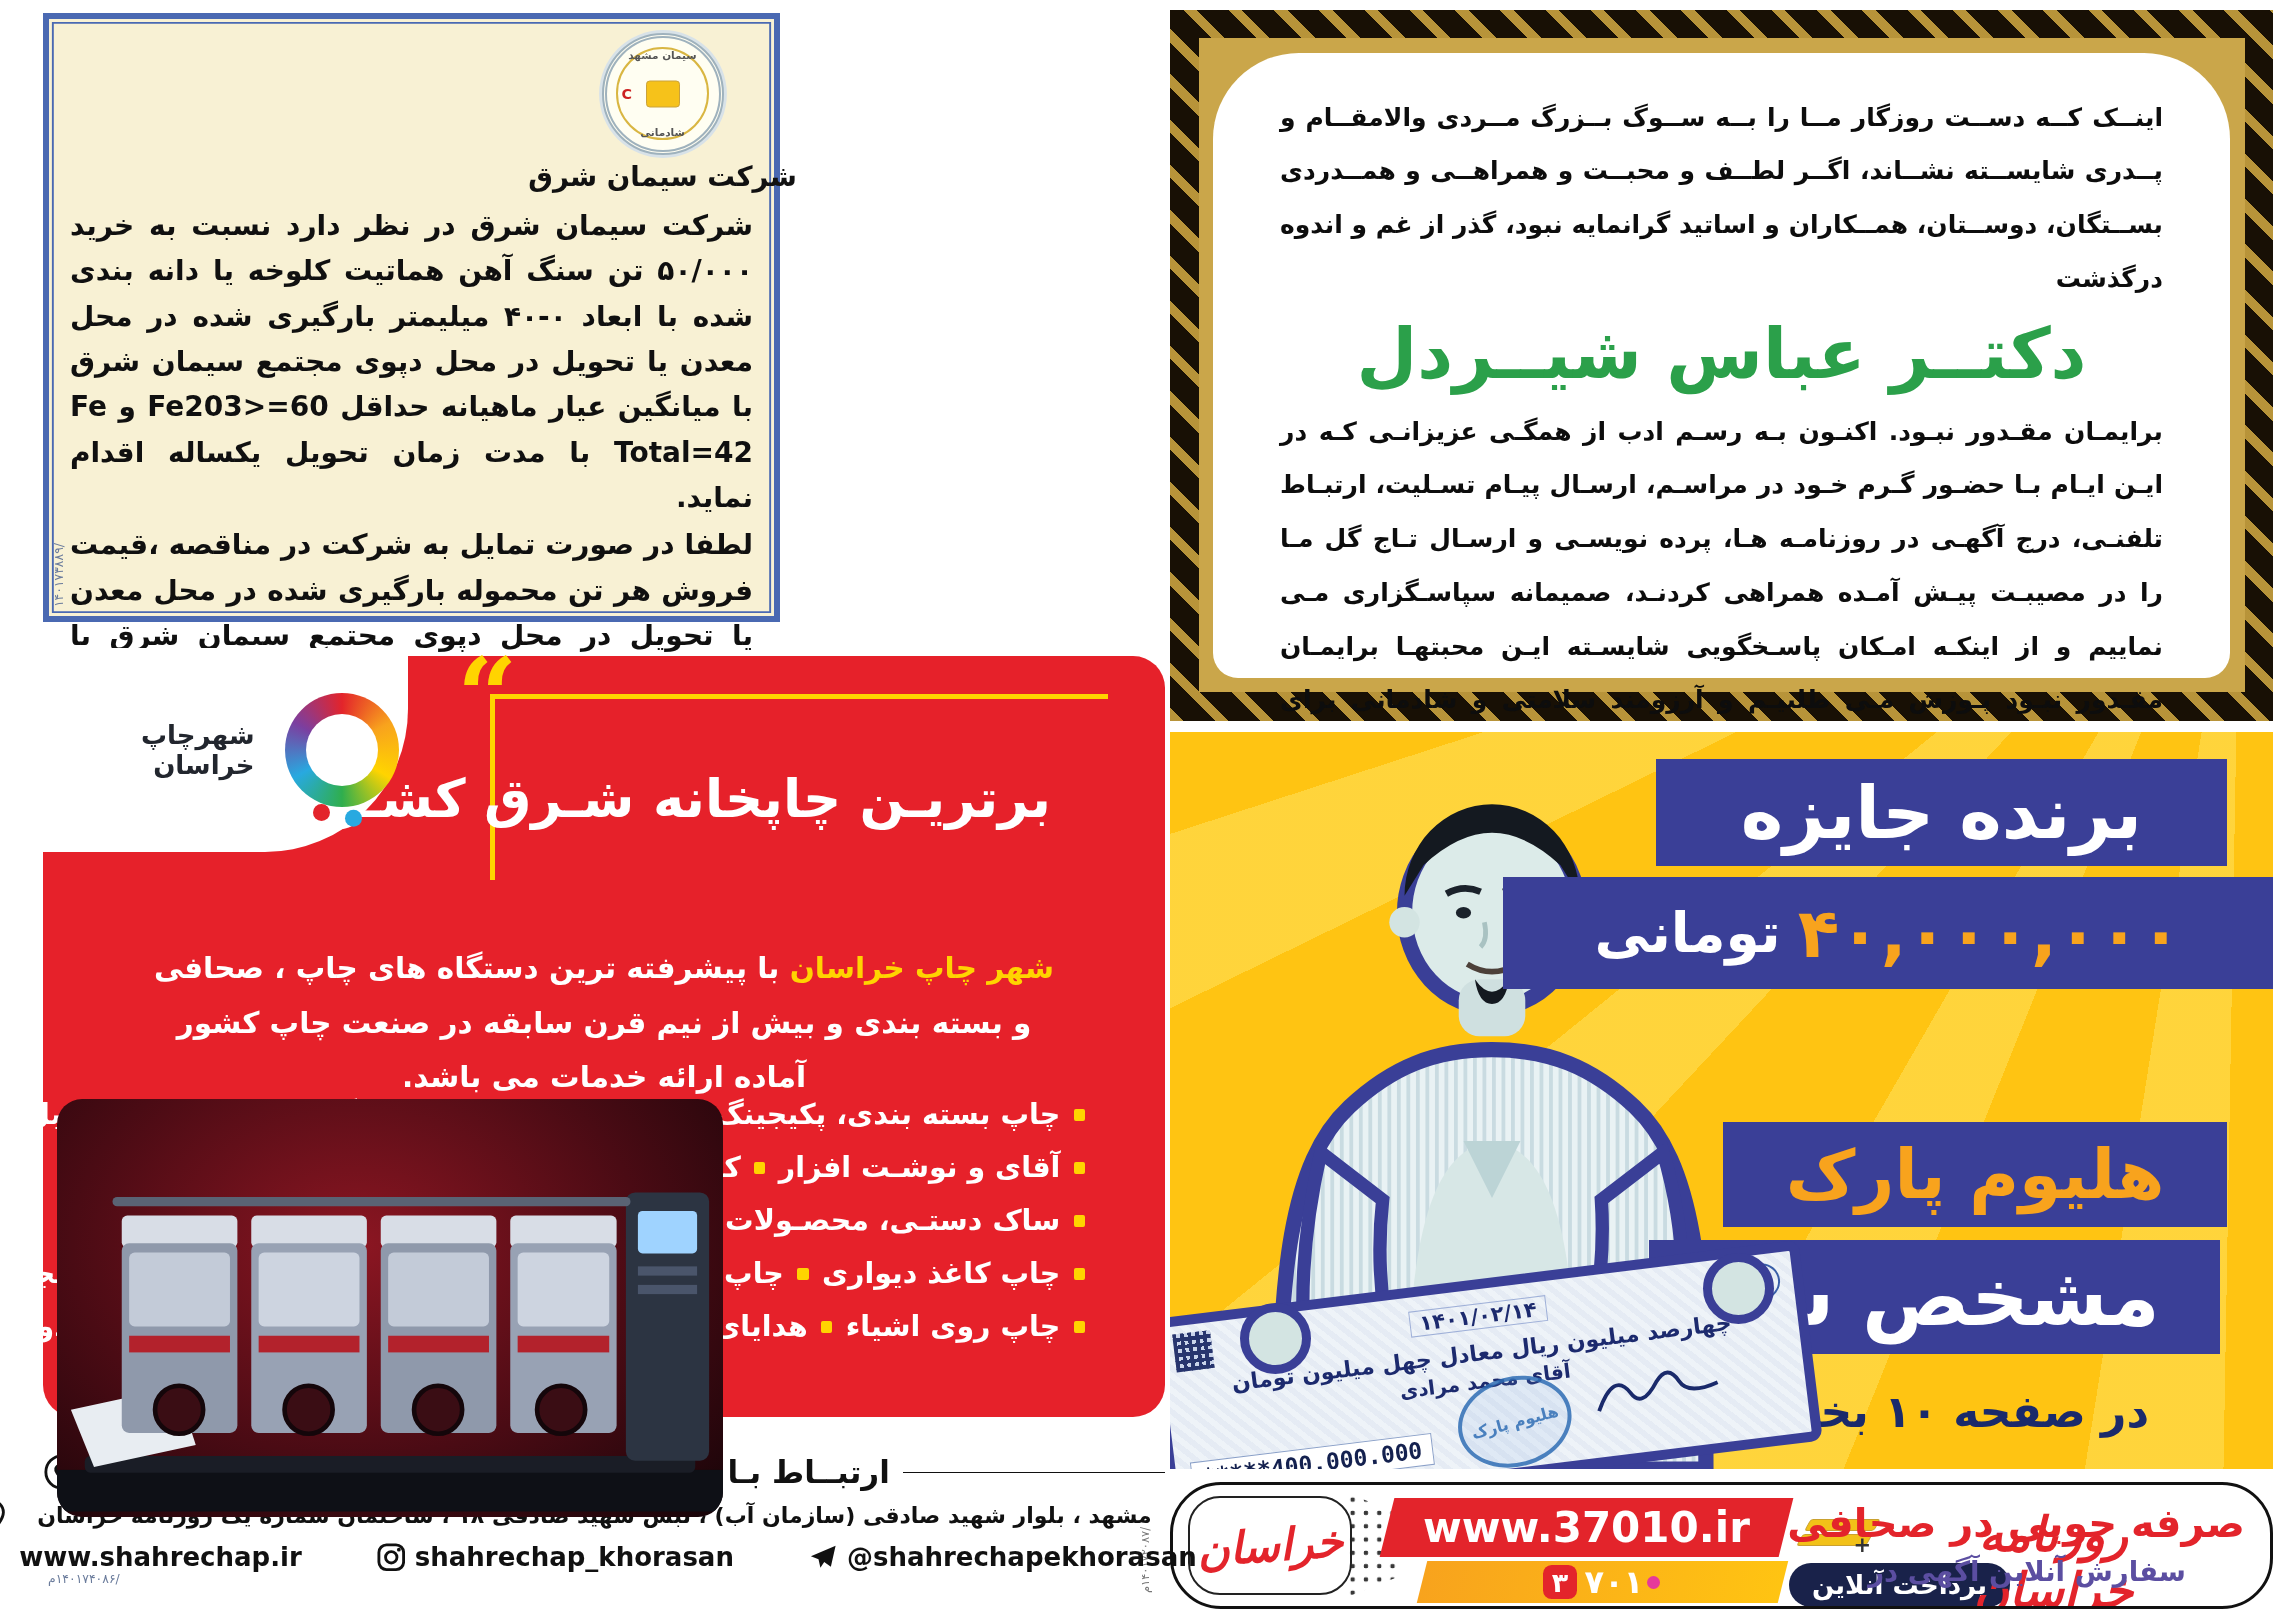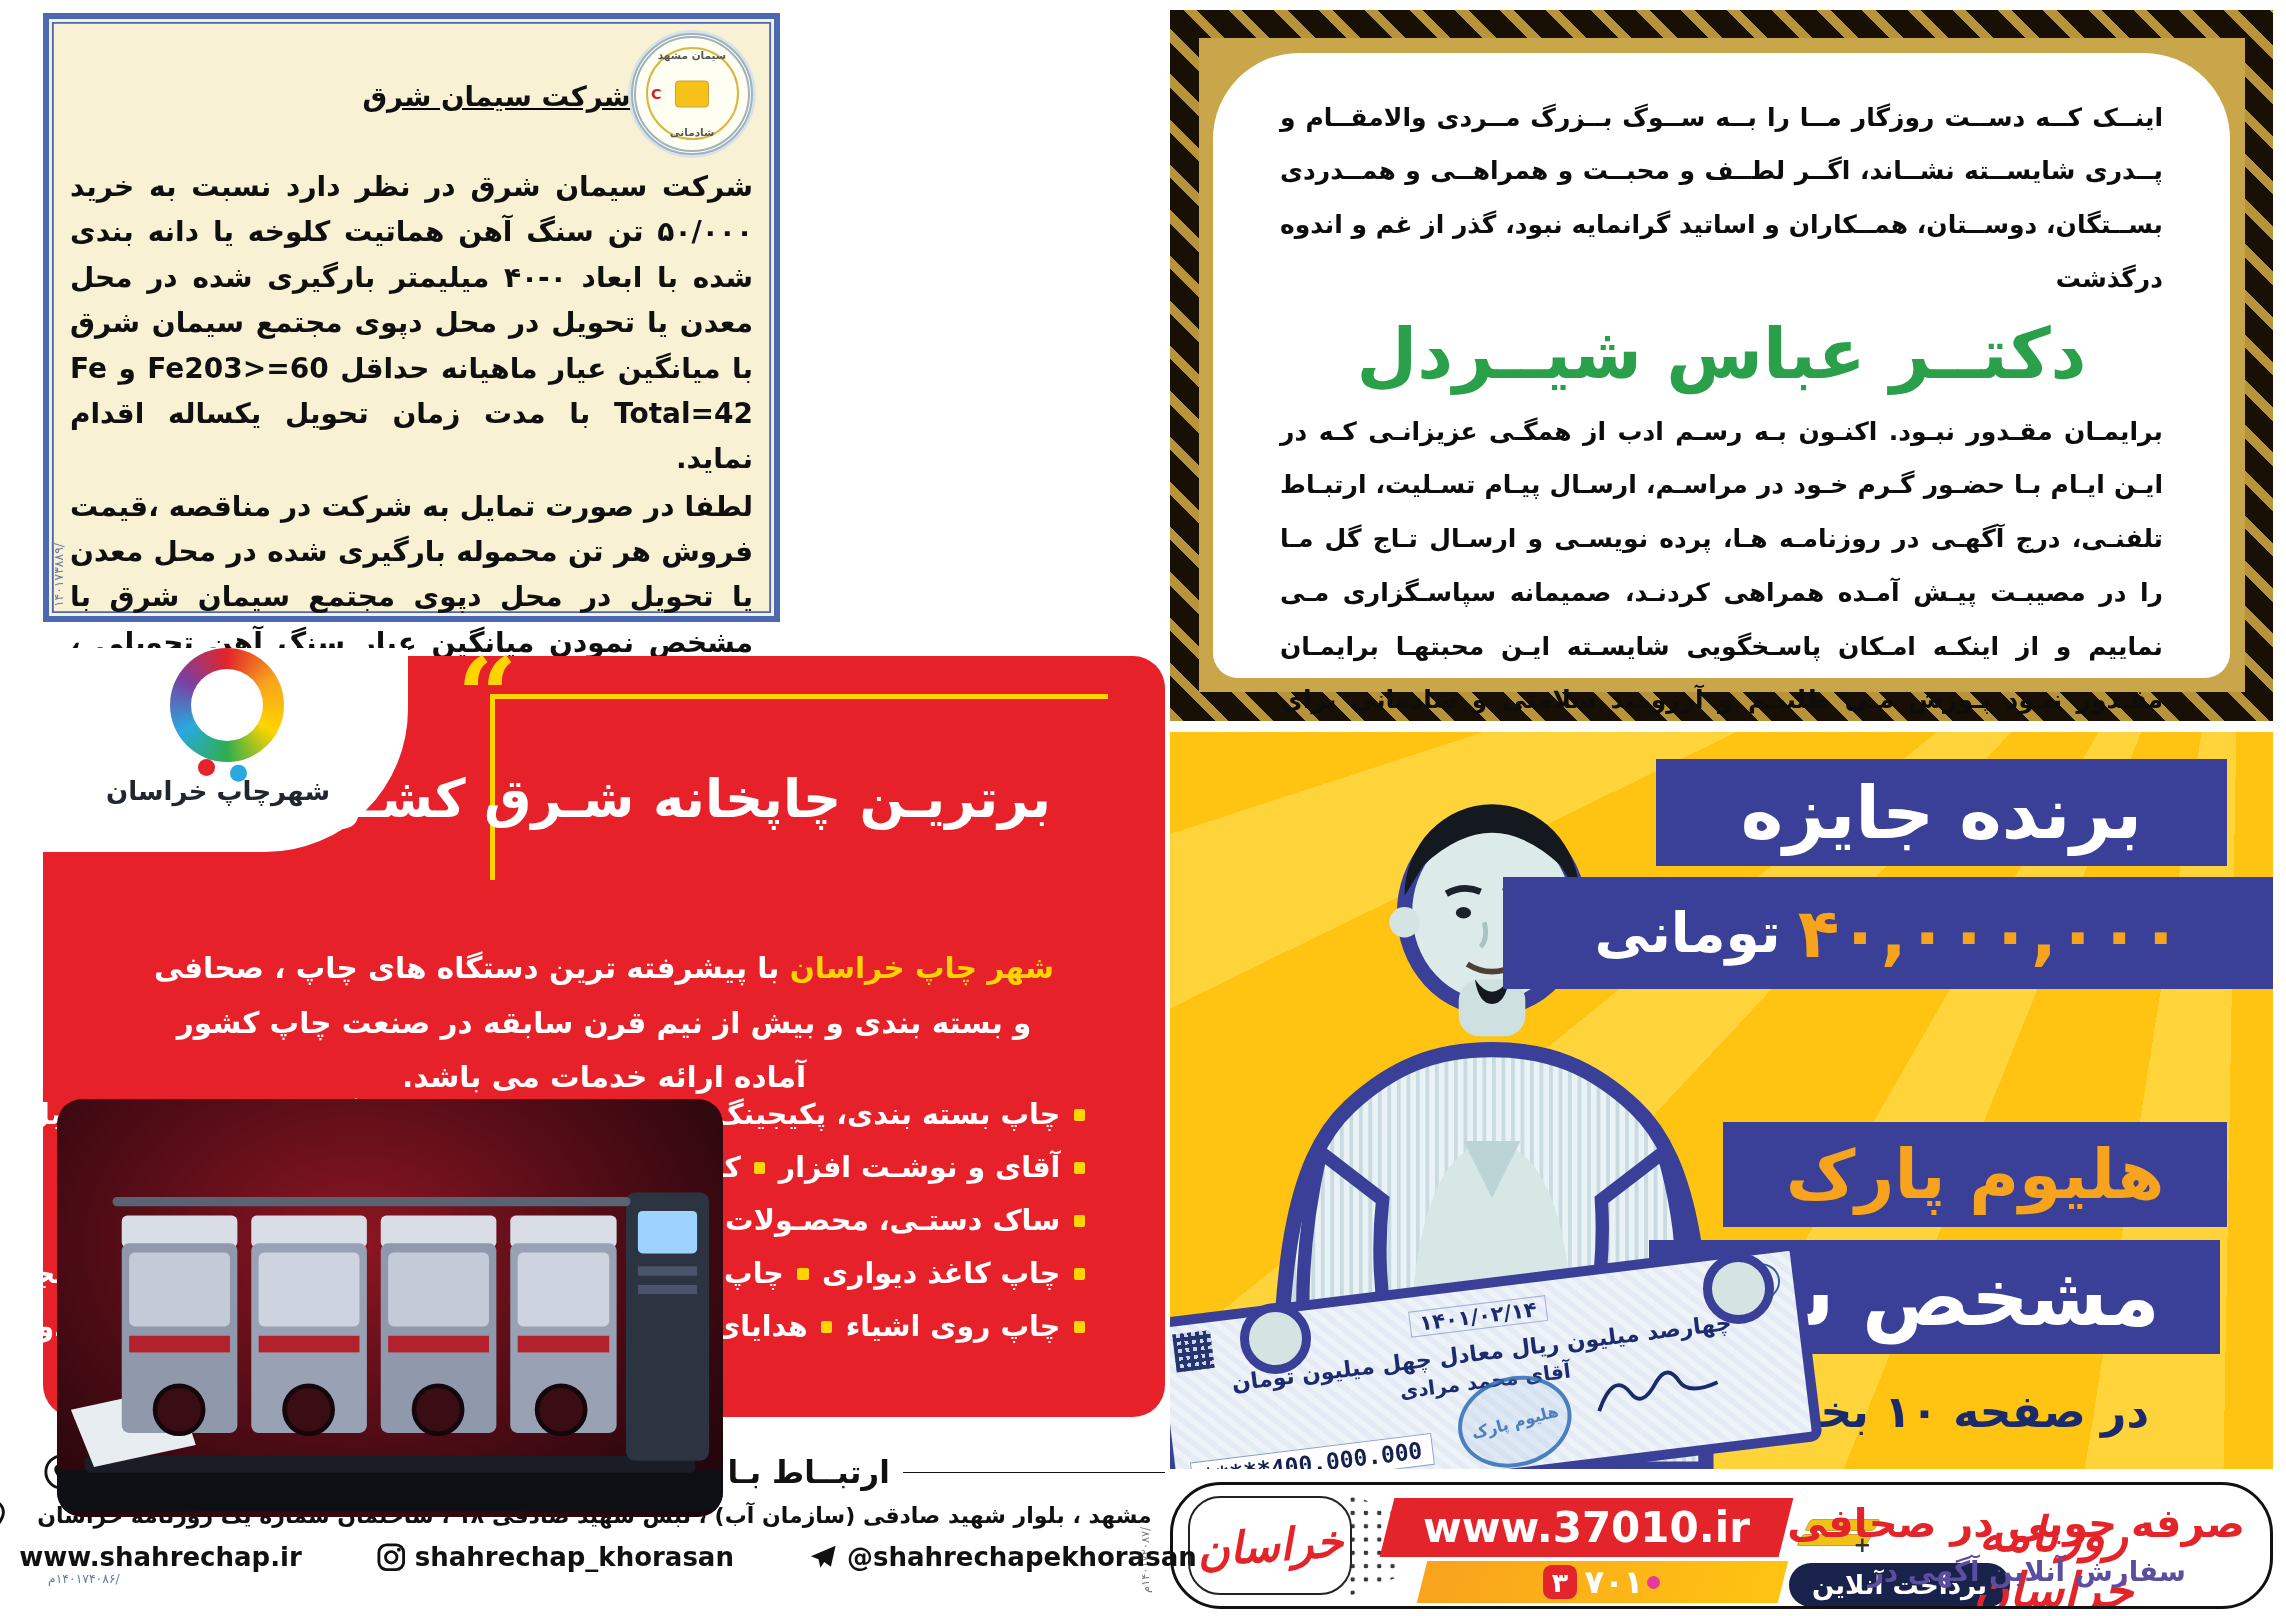--- a/index.html
+++ b/index.html
@@ -14,21 +14,21 @@
   .tender-head{display:flex;align-items:flex-start;}
   .cement-logo{width:112px;height:112px;border-radius:50%;border:5.7px double #9fb2bd;background:#fffef2;
                position:relative;flex:0 0 auto;box-shadow:0 0 0 2.9px #d8e2e8;}
   .cement-logo .ring{position:absolute;inset:9.5px;border-radius:50%;border:2.9px solid #d9b642;}
   .cement-logo .box{position:absolute;left:50%;top:50%;transform:translate(-50%,-50%);
                     width:32px;height:25px;background:#f6c21a;border-radius:3.8px;border:1.9px solid #caa23a;}
   .cement-logo .ct{position:absolute;width:100%;text-align:center;font-size:10.5px;font-weight:bold;color:#555;}
   .cement-logo .t1{top:11.4px;} .cement-logo .t2{bottom:11.4px;}
   .cement-logo .cc{position:absolute;left:15px;top:50%;transform:translateY(-50%);
                    color:#c22;font-size:14.3px;font-weight:bold;}
-  .tender-logo-wrap{display:flex;align-items:center;width:181px;flex:0 0 auto;text-decoration:underline;}
+  .tender-logo-wrap{display:flex;flex-direction:column;align-items:center;width:181px;flex:0 0 auto;}
   .tender-company{font-size:27.6px;font-weight:bold;color:#111;margin-top:5.7px;white-space:nowrap;}
   .tender-titles{flex:1;text-align:center;padding-top:3.8px;}
   .tender-title{color:#e3242b;font-weight:900;font-size:43px;line-height:1.35;}
   .tender-body{margin-top:9.5px;font-size:28px;font-weight:bold;color:#101010;
                line-height:1.62;text-align:justify;}
   .tender-body p{margin:0 0 1.9px 0;}
   .tender-last{text-align:center;font-weight:bold;}
   .vcode{position:absolute;left:1.9px;bottom:9.5px;font-size:12.4px;color:#6b7c9c;
          writing-mode:vertical-rl;transform:rotate(180deg);letter-spacing:1px;}
 
@@ -43,21 +43,21 @@
               border-radius:86px 86px 25px 25px;padding:38px 67px 9.5px 67px;text-align:center;}
   .obit-p{font-size:25px;font-weight:bold;color:#0d0d0d;line-height:2.15;text-align:justify;margin:0;}
   .obit-name{color:#2ba04a;font-weight:900;font-size:70px;margin:7.6px 0 9.5px 0;}
   .obit-sig{font-size:32px;font-weight:900;color:#0d0d0d;margin-top:13.3px;}
 
   
   .printad{left:43px;top:656px;width:1122px;height:761px;background:#e6212a;border-radius:32px;
            position:absolute;box-sizing:border-box;}
   .print-blob{position:absolute;left:-5.7px;top:-7.6px;width:371px;height:204px;background:#fff;
               border-radius:0 0 143px 0;display:flex;align-items:center;justify-content:flex-start;
-              flex-direction:column;gap:13.3px;padding-right:9.5px;box-sizing:border-box;}
+              flex-direction:row;gap:13.3px;padding-right:9.5px;box-sizing:border-box;}
   .swirl{width:114px;height:114px;border-radius:50%;margin-left:17px;flex:0 0 auto;
          background:conic-gradient(#e3242b,#f8a31d,#ffd400,#2fae4e,#28a9e0,#7b3fa0,#e3242b);
          position:relative;}
   .swirl::after{content:"";position:absolute;inset:21px;background:#fff;border-radius:50%;}
   .swirl::before{content:"";position:absolute;left:28.5px;bottom:-13.3px;width:17px;height:17px;
                  border-radius:50%;background:#e3242b;box-shadow:32px 5.7px 0 #28a9e0;}
   .print-brand{font-size:26px;font-weight:900;color:#22262e;}
   .quote-frame{position:absolute;right:57px;top:38px;left:447px;height:181px;
                border-top:5.7px solid #ffd400;border-left:5.7px solid #ffd400;}
   .quote-mark{position:absolute;left:-38px;top:-55px;color:#ffd400;font-size:105px;font-weight:900;

